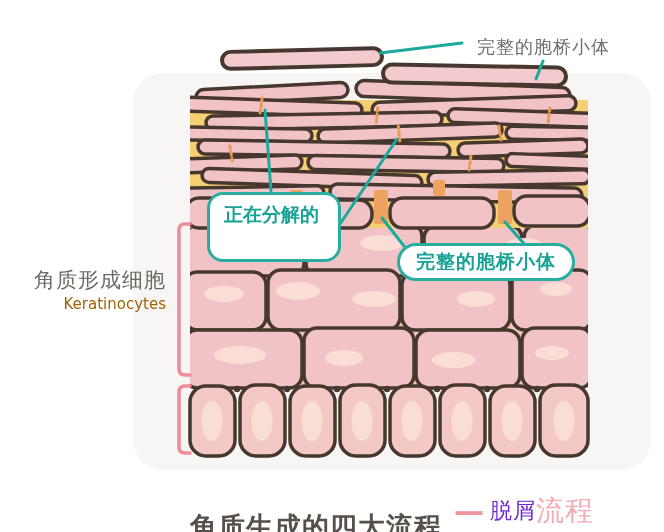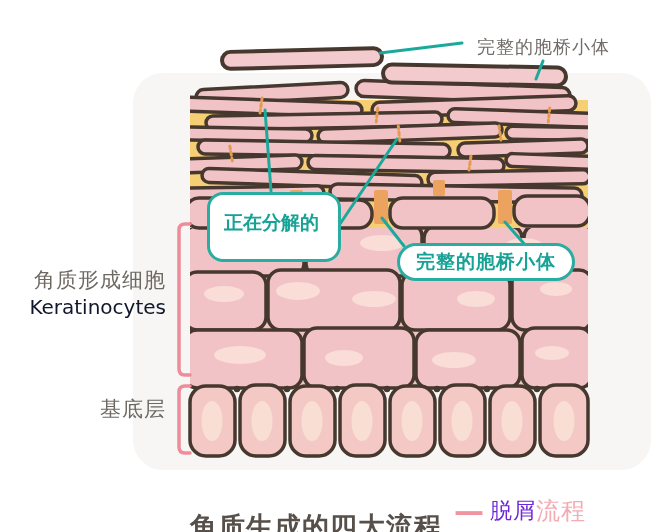--- a/index.html
+++ b/index.html
@@ -15,42 +15,42 @@
     left:477px;top:35px;font-size:18px;color:#706c68;letter-spacing:1px;white-space:nowrap;
   }
 
   
   .bubble{
     background:#ffffff;border:3.5px solid #2aada1;box-sizing:border-box;
     color:#17a296;font-weight:bold;white-space:nowrap;
   }
   .bubble-decomposing{
     left:207px;top:192px;width:134px;height:70px;border-radius:16px;
-    font-size:19px;line-height:26px;padding:14px 0 0 14px;
+    font-size:19px;line-height:26px;padding:6px 0 0 14px;
   }
   .bubble-intact{
     left:397px;top:243px;width:178px;height:38px;border-radius:19px;
     font-size:19px;display:flex;align-items:center;justify-content:center;letter-spacing:1px;text-align:center;
   }
 
   
   .side-label{width:140px;text-align:right;line-height:1.15;}
   .side-label .zh{font-size:21px;color:#6e6862;letter-spacing:1px;}
-  .side-label .en{font-size:20px;color:#0f172a;margin-top:4px;}
+  .side-label .en{font-size:15px;color:#a16207;margin-top:4px;}
   .lbl-keratinocytes{left:26px;top:268px;}
   .lbl-basal{left:26px;top:397px;}
 
   
   .caption{
     left:190px;top:476px;width:470px;display:flex;align-items:center;white-space:nowrap;
   }
   .caption .title{font-size:27px;font-weight:bold;color:#57504a;letter-spacing:1px;margin-top:33px;}
   .caption .dash{font-size:30px;font-weight:bold;color:#f0949f;margin:0 8px 0 12px;letter-spacing:-2px;}
   .caption .legend1{font-size:22px;color:#6d28d9;letter-spacing:1px;}
-  .caption .legend2{font-size:24px;color:#f3abb4;letter-spacing:1px;}
+  .caption .legend2{font-size:28px;color:#f3abb4;letter-spacing:1px;}
 </style>
 </head>
 <body>
 
 <svg id="art" width="664" height="532" viewBox="0 0 664 532">
   <defs>
     <clipPath id="corneumClip">
         <rect x="190" y="78" width="398" height="152"></rect>
       </clipPath>
     <clipPath id="keraClip">
@@ -205,21 +205,20 @@
 <div class="abs bubble bubble-intact">
   <span>完整的胞桥小体</span>
 </div>
 
 <div class="abs side-label lbl-keratinocytes">
   <div class="zh">角质形成细胞</div>
   <div class="en">Keratinocytes</div>
 </div>
 
 <div class="abs side-label lbl-basal">
-  <div class="zh">基底层</div>
 </div>
 
 <div class="abs caption">
   <span class="title">角质生成的四大流程</span>
   <span class="dash">—</span>
   <span class="legend1">脱屑</span>
   <span class="legend2">流程</span>
 </div>
 
 </body></html>

